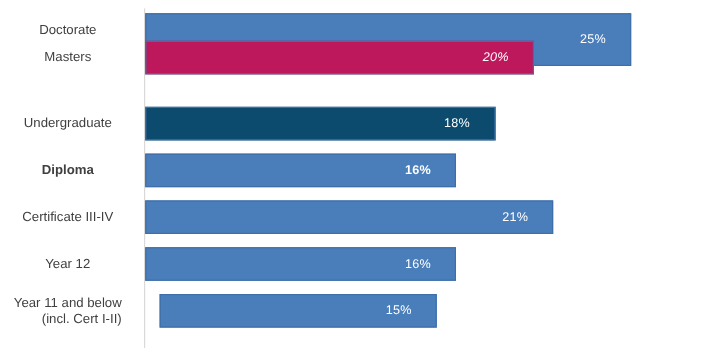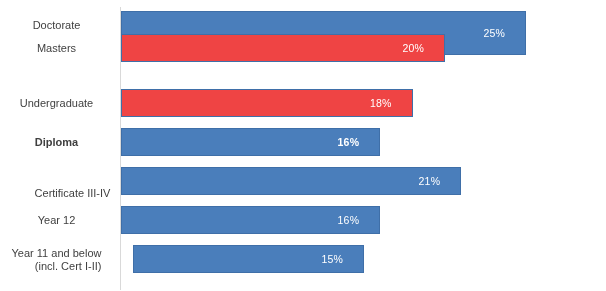--- a/index.html
+++ b/index.html
@@ -96,43 +96,43 @@
         <div class="category-label" style="color: rgb(63, 63, 63); top: 0px; height: 28px; display: flex; align-items: center; justify-content: center; flex-direction: column;">Doctorate</div>
         <div class="bar-track" style="left: 121px; width: 405px;">
           <div class="bar" style="background: rgb(74, 126, 187); border-color: rgb(63, 111, 168);">
             <span class="bar-value-label" style="color: rgb(255, 255, 255);">25%</span>
           </div>
         </div>
       </div>
       <div class="bar-row" style="top: 34px; height: 28px;">
         <div class="category-label" style="color: rgb(63, 63, 63); top: 0px; height: 28px; display: flex; align-items: center; justify-content: center; flex-direction: column;">Masters</div>
         <div class="bar-track" style="left: 121px; width: 324px;">
-          <div class="bar" style="background: #ef4444; border-color: rgb(63, 111, 168);">
+          <div class="bar" style="background: #be185d; border-color: rgb(63, 111, 168); font-style: italic;">
             <span class="bar-value-label" style="color: rgb(255, 255, 255);">20%</span>
           </div>
         </div>
       </div>
       <div class="bar-row" style="top: 89px; height: 28px; border-radius: 13px;">
         <div class="category-label" style="color: rgb(63, 63, 63); top: 0px; height: 28px; display: flex; align-items: center; justify-content: center; flex-direction: column;">Undergraduate</div>
         <div class="bar-track" style="left: 121px; width: 291.6px;">
-          <div class="bar" style="background: #ef4444; border-color: rgb(63, 111, 168);">
+          <div class="bar" style="background: #0c4a6e; border-color: rgb(63, 111, 168);">
             <span class="bar-value-label" style="color: rgb(255, 255, 255);">18%</span>
           </div>
         </div>
       </div>
       <div class="bar-row" style="top: 128px; height: 28px; font-weight: bold;">
         <div class="category-label" style="color: rgb(63, 63, 63); top: 0px; height: 28px; display: flex; align-items: center; justify-content: center; flex-direction: column;">Diploma</div>
         <div class="bar-track" style="left: 121px; width: 259.2px;">
           <div class="bar" style="background: rgb(74, 126, 187); border-color: rgb(63, 111, 168);">
             <span class="bar-value-label" style="color: rgb(255, 255, 255);">16%</span>
           </div>
         </div>
       </div>
       <div class="bar-row" style="top: 167px; height: 28px;">
-        <div class="category-label" style="color: rgb(63, 63, 63); top: 12px; height: 28px; display: flex; align-items: center; justify-content: center; flex-direction: column; padding-left: 16px;">Certificate III-IV</div>
+        <div class="category-label" style="color: rgb(63, 63, 63); top: 0px; height: 28px; display: flex; align-items: center; justify-content: center; flex-direction: column;">Certificate III-IV</div>
         <div class="bar-track" style="left: 121px; width: 340.2px;">
           <div class="bar" style="background: rgb(74, 126, 187); border-color: rgb(63, 111, 168);">
             <span class="bar-value-label" style="color: rgb(255, 255, 255);">21%</span>
           </div>
         </div>
       </div>
       <div class="bar-row" style="top: 206px; height: 28px;">
         <div class="category-label" style="color: rgb(63, 63, 63); top: 0px; height: 28px; display: flex; align-items: center; justify-content: center; flex-direction: column;">Year 12</div>
         <div class="bar-track" style="left: 121px; width: 259.2px;">
           <div class="bar" style="background: rgb(74, 126, 187); border-color: rgb(63, 111, 168);">

